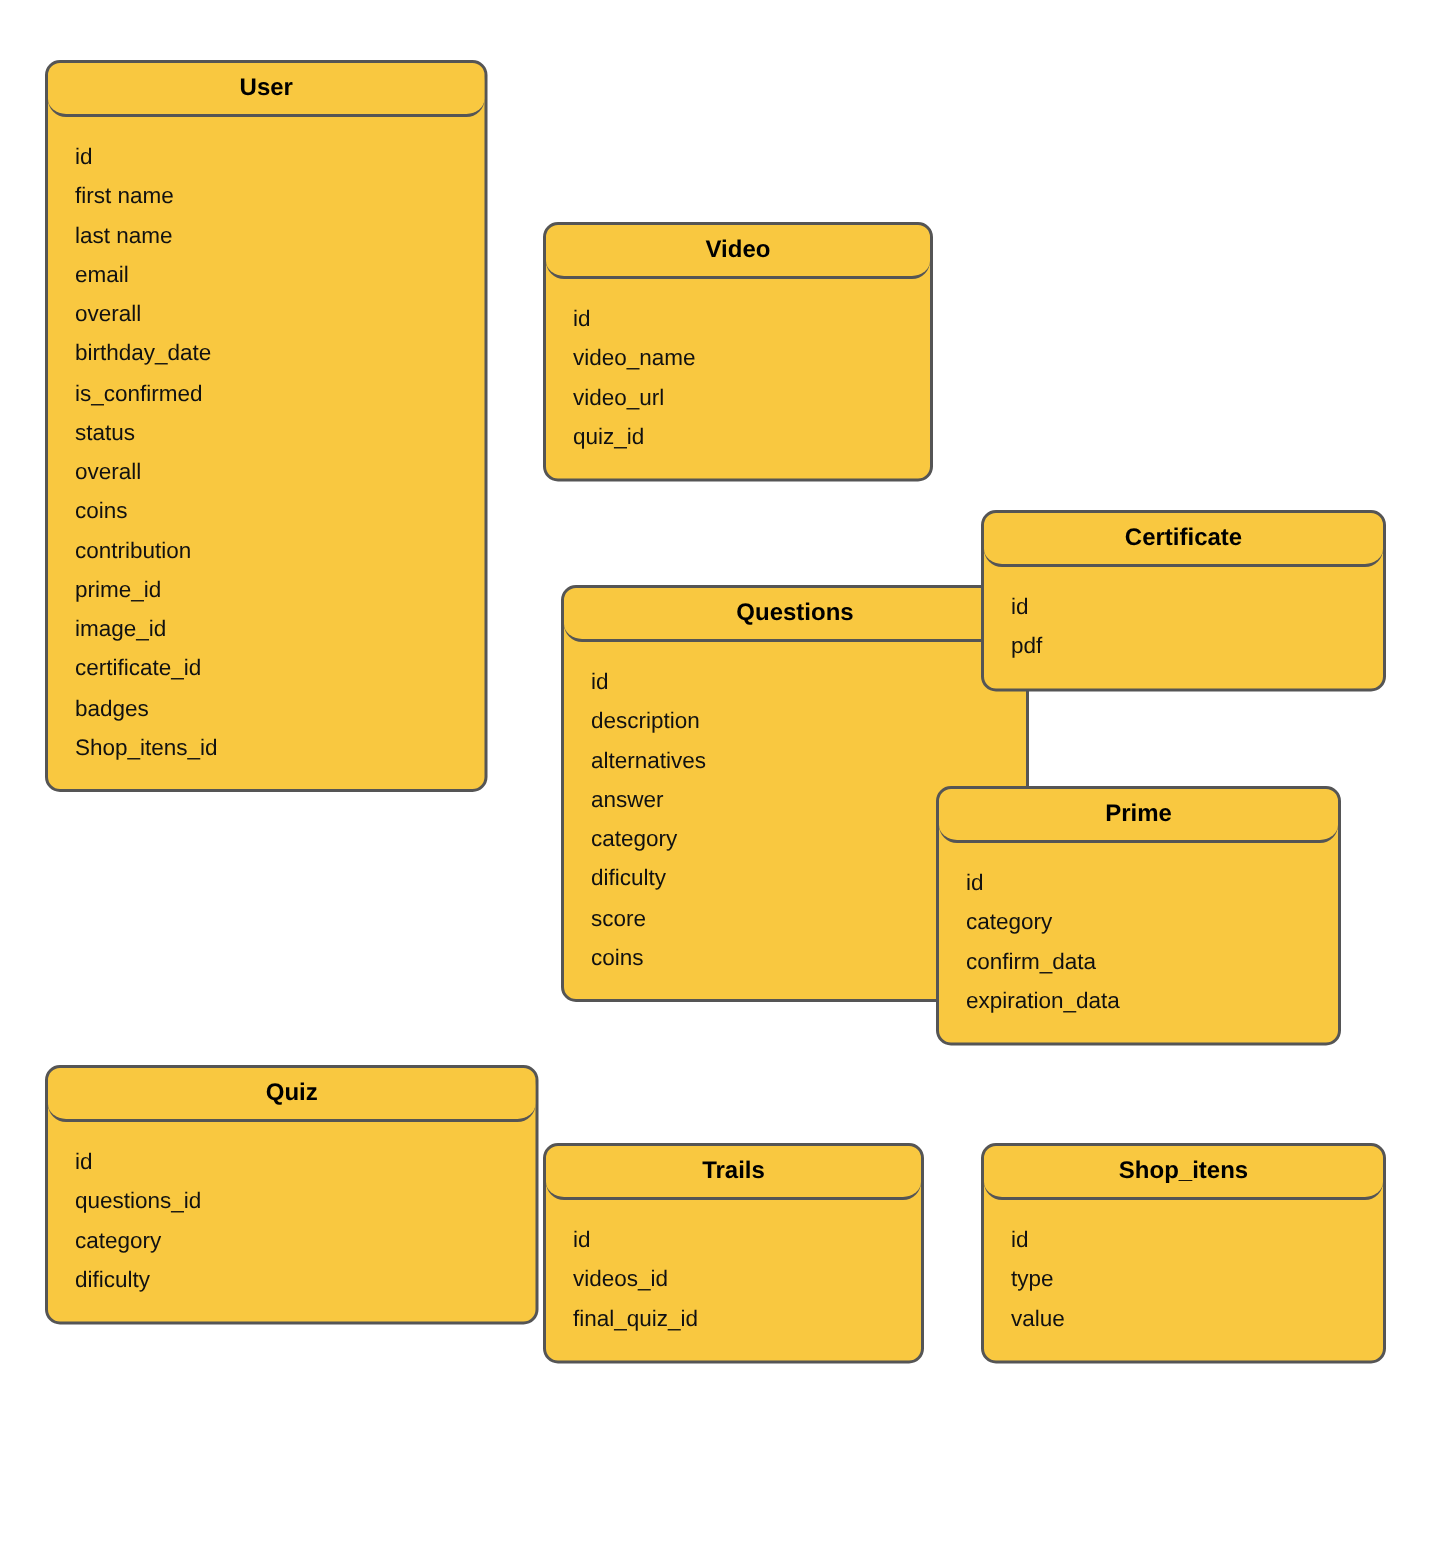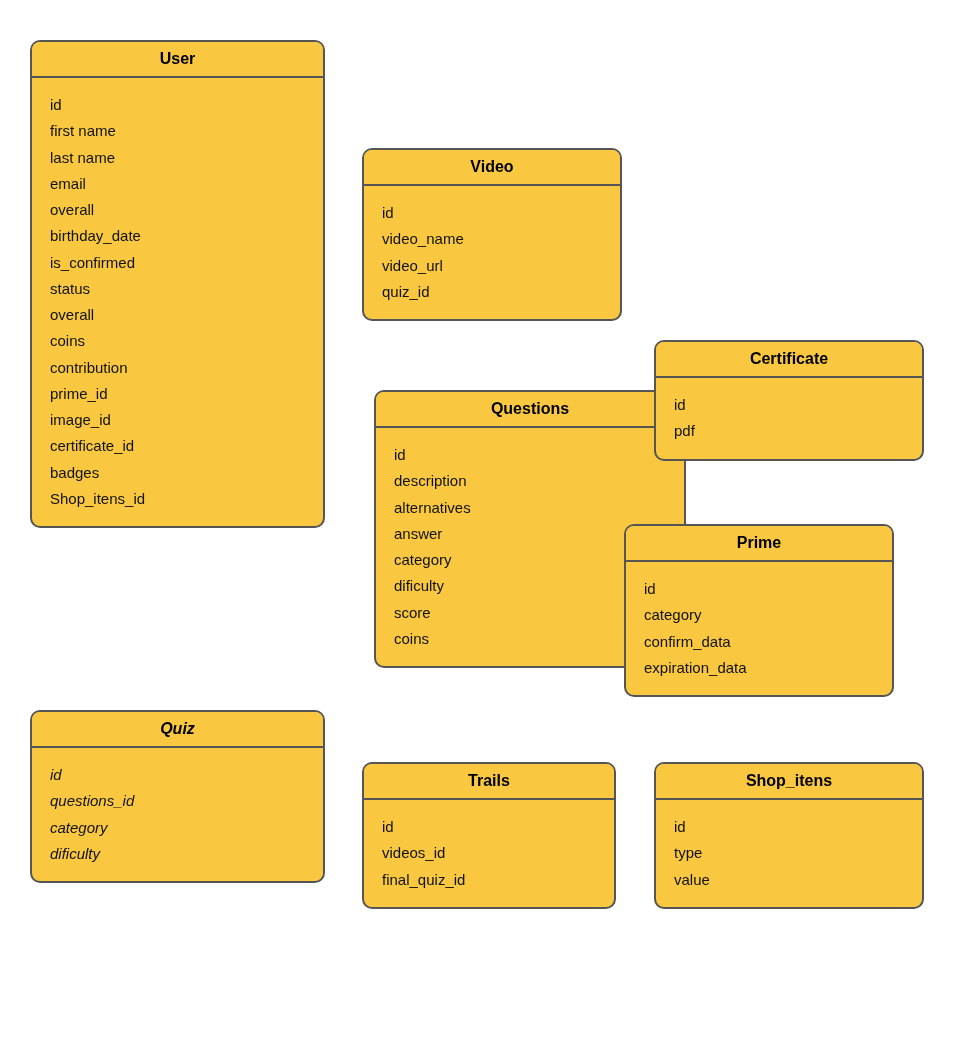--- a/index.html
+++ b/index.html
@@ -24,20 +24,21 @@
       border-radius: 10px;
       overflow: hidden;
     }
     .entity-header {
       background: #F9C840;
       border-bottom: 2px solid #555;
       text-align: center;
       font-weight: bold;
       font-size: 16px;
       padding: 8px 10px;
+      border-radius: 12px;
     }
     .entity-body {
       padding: 14px 18px;
       line-height: 1.75;
     }
     .entity-body div {
       font-size: 15px;
       color: #111;
     }
   </style>
@@ -113,21 +114,21 @@
       </div>
     </div>
     <div class="entity-box" style="left: 654px; top: 762px; width: 270px;">
       <div class="entity-header">Shop_itens</div>
       <div class="entity-body">
         <div>id</div>
         <div>type</div>
         <div>value</div>
       </div>
     </div>
-    <div class="entity-box" style="left: 30px; top: 710px; width: 295px; font-style: italic;">
+    <div class="entity-box" style="left: 30px; top: 710px; width: 329px;">
       <div class="entity-header">Quiz</div>
       <div class="entity-body">
         <div>id</div>
         <div>questions_id</div>
         <div>category</div>
         <div>dificulty</div>
       </div>
     </div>
   </div>
 

